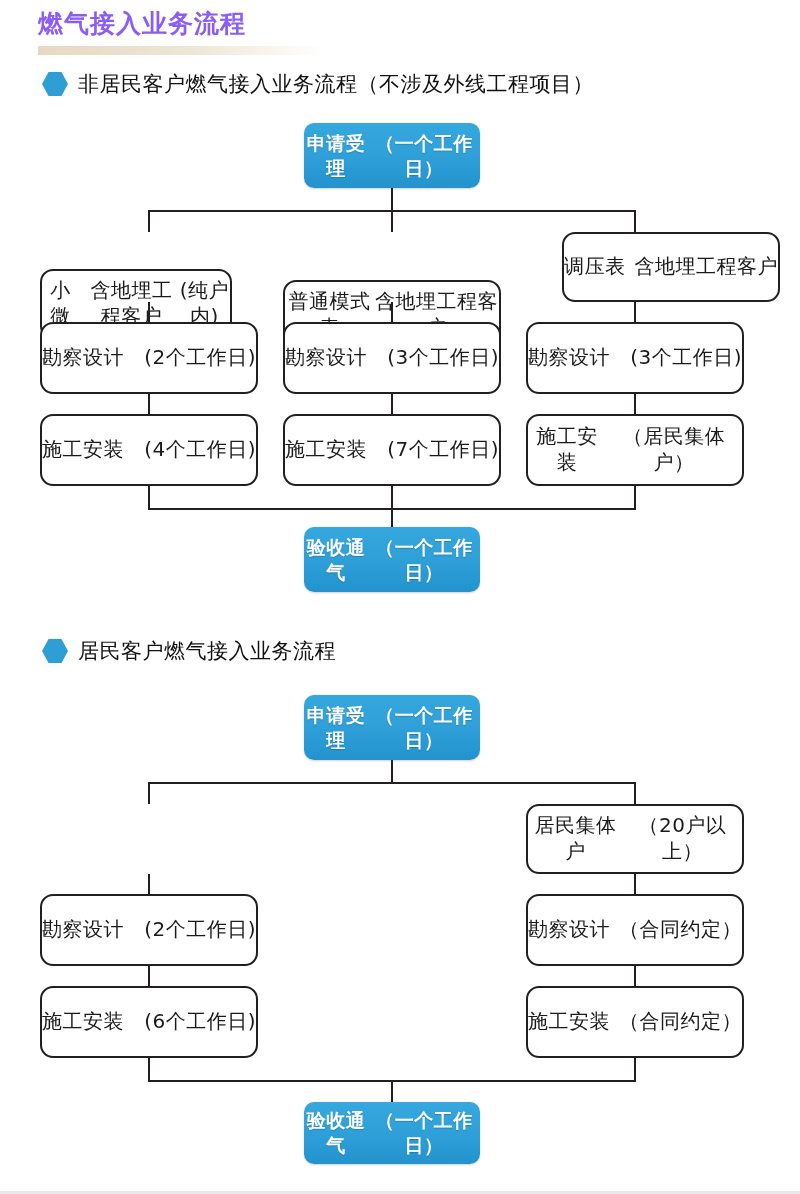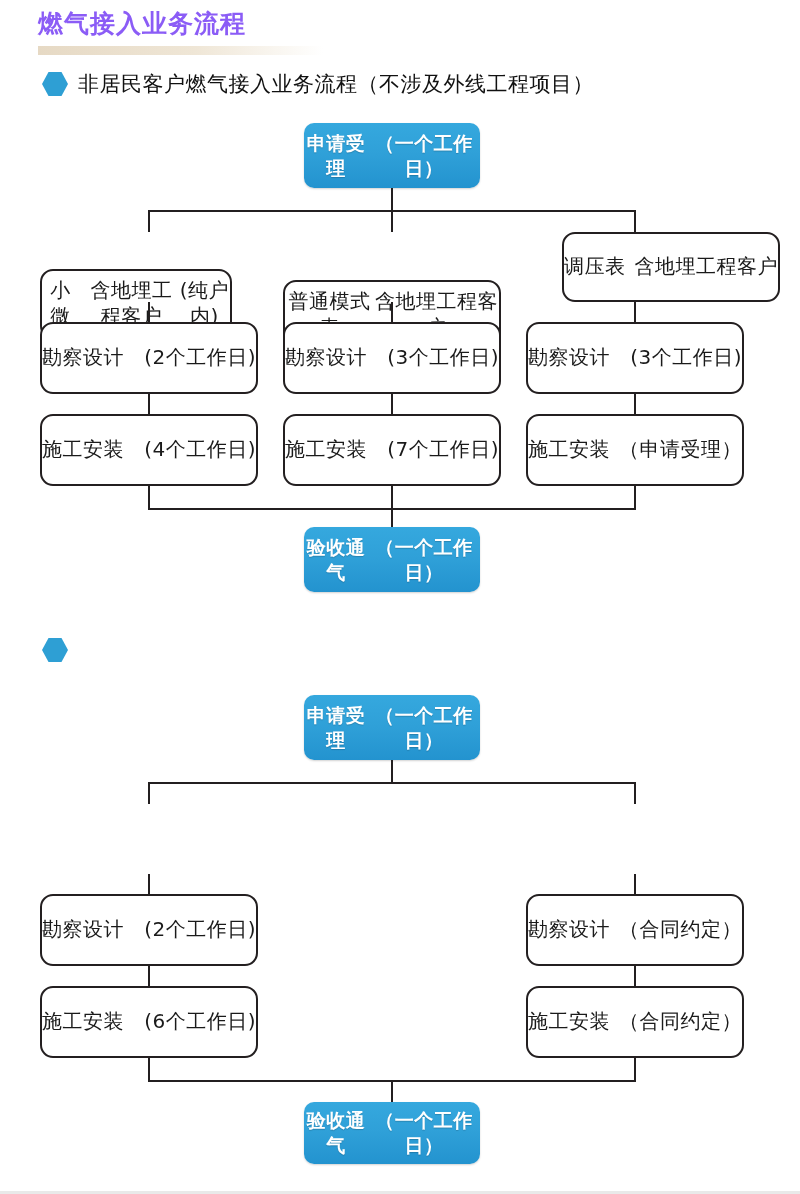--- a/index.html
+++ b/index.html
@@ -122,36 +122,37 @@
     <span class="line">含地埋工程客户</span>
   </div>
   <div class="conn v" style="left:634px;top:302px;height:20px;"></div>
   <div class="node white" style="left:526px;top:322px;width:218px;height:72px;">
     <span class="line">勘察设计</span>
     <span class="line">(3个工作日)</span>
   </div>
   <div class="conn v" style="left:634px;top:394px;height:20px;"></div>
   <div class="node white" style="left:526px;top:414px;width:218px;height:72px;">
     <span class="line">施工安装</span>
-    <span class="line">（申请受理）</span>
+    <span class="line">（居民集体户）</span>
   </div>
 
   <div class="conn v" style="left:148px;top:486px;height:22px;"></div>
   <div class="conn v" style="left:390.8px;top:486px;height:22px;"></div>
   <div class="conn v" style="left:634px;top:486px;height:22px;"></div>
   <div class="conn h" style="left:148px;top:508px;width:488px;"></div>
   <div class="conn v" style="left:390.8px;top:508px;height:21px;"></div>
 
   <div class="node blue" style="left:304px;top:527px;width:176px;height:65px;">
     <span class="line">验收通气</span>
     <span class="line">（一个工作日）</span>
   </div>
 
   <div class="sec-head" style="left:42px;top:637px;">
     <span class="hexbullet"></span>
+    <span class="sec-head-label">居民客户燃气接入业务流程</span>
   </div>
 
   <div class="node blue" style="left:304px;top:695px;width:176px;height:65px;">
     <span class="line">申请受理</span>
     <span class="line">（一个工作日）</span>
   </div>
 
   <div class="conn v" style="left:390.8px;top:760px;height:22px;"></div>
   <div class="conn h" style="left:148px;top:782px;width:488px;"></div>
   <div class="conn v" style="left:148px;top:782px;height:22px;"></div>
@@ -161,20 +162,24 @@
   <div class="node white" style="left:40px;top:894px;width:218px;height:72px;">
     <span class="line">勘察设计</span>
     <span class="line">(2个工作日)</span>
   </div>
   <div class="conn v" style="left:148px;top:966px;height:20px;"></div>
   <div class="node white" style="left:40px;top:986px;width:218px;height:72px;">
     <span class="line">施工安装</span>
     <span class="line">(6个工作日)</span>
   </div>
 
+  <div class="node white" style="left:526px;top:804px;width:218px;height:70px;">
+    <span class="line">居民集体户</span>
+    <span class="line">（20户以上）</span>
+  </div>
   <div class="conn v" style="left:634px;top:874px;height:20px;"></div>
   <div class="node white" style="left:526px;top:894px;width:218px;height:72px;">
     <span class="line">勘察设计</span>
     <span class="line">（合同约定）</span>
   </div>
   <div class="conn v" style="left:634px;top:966px;height:20px;"></div>
   <div class="node white" style="left:526px;top:986px;width:218px;height:72px;">
     <span class="line">施工安装</span>
     <span class="line">（合同约定）</span>
   </div>

